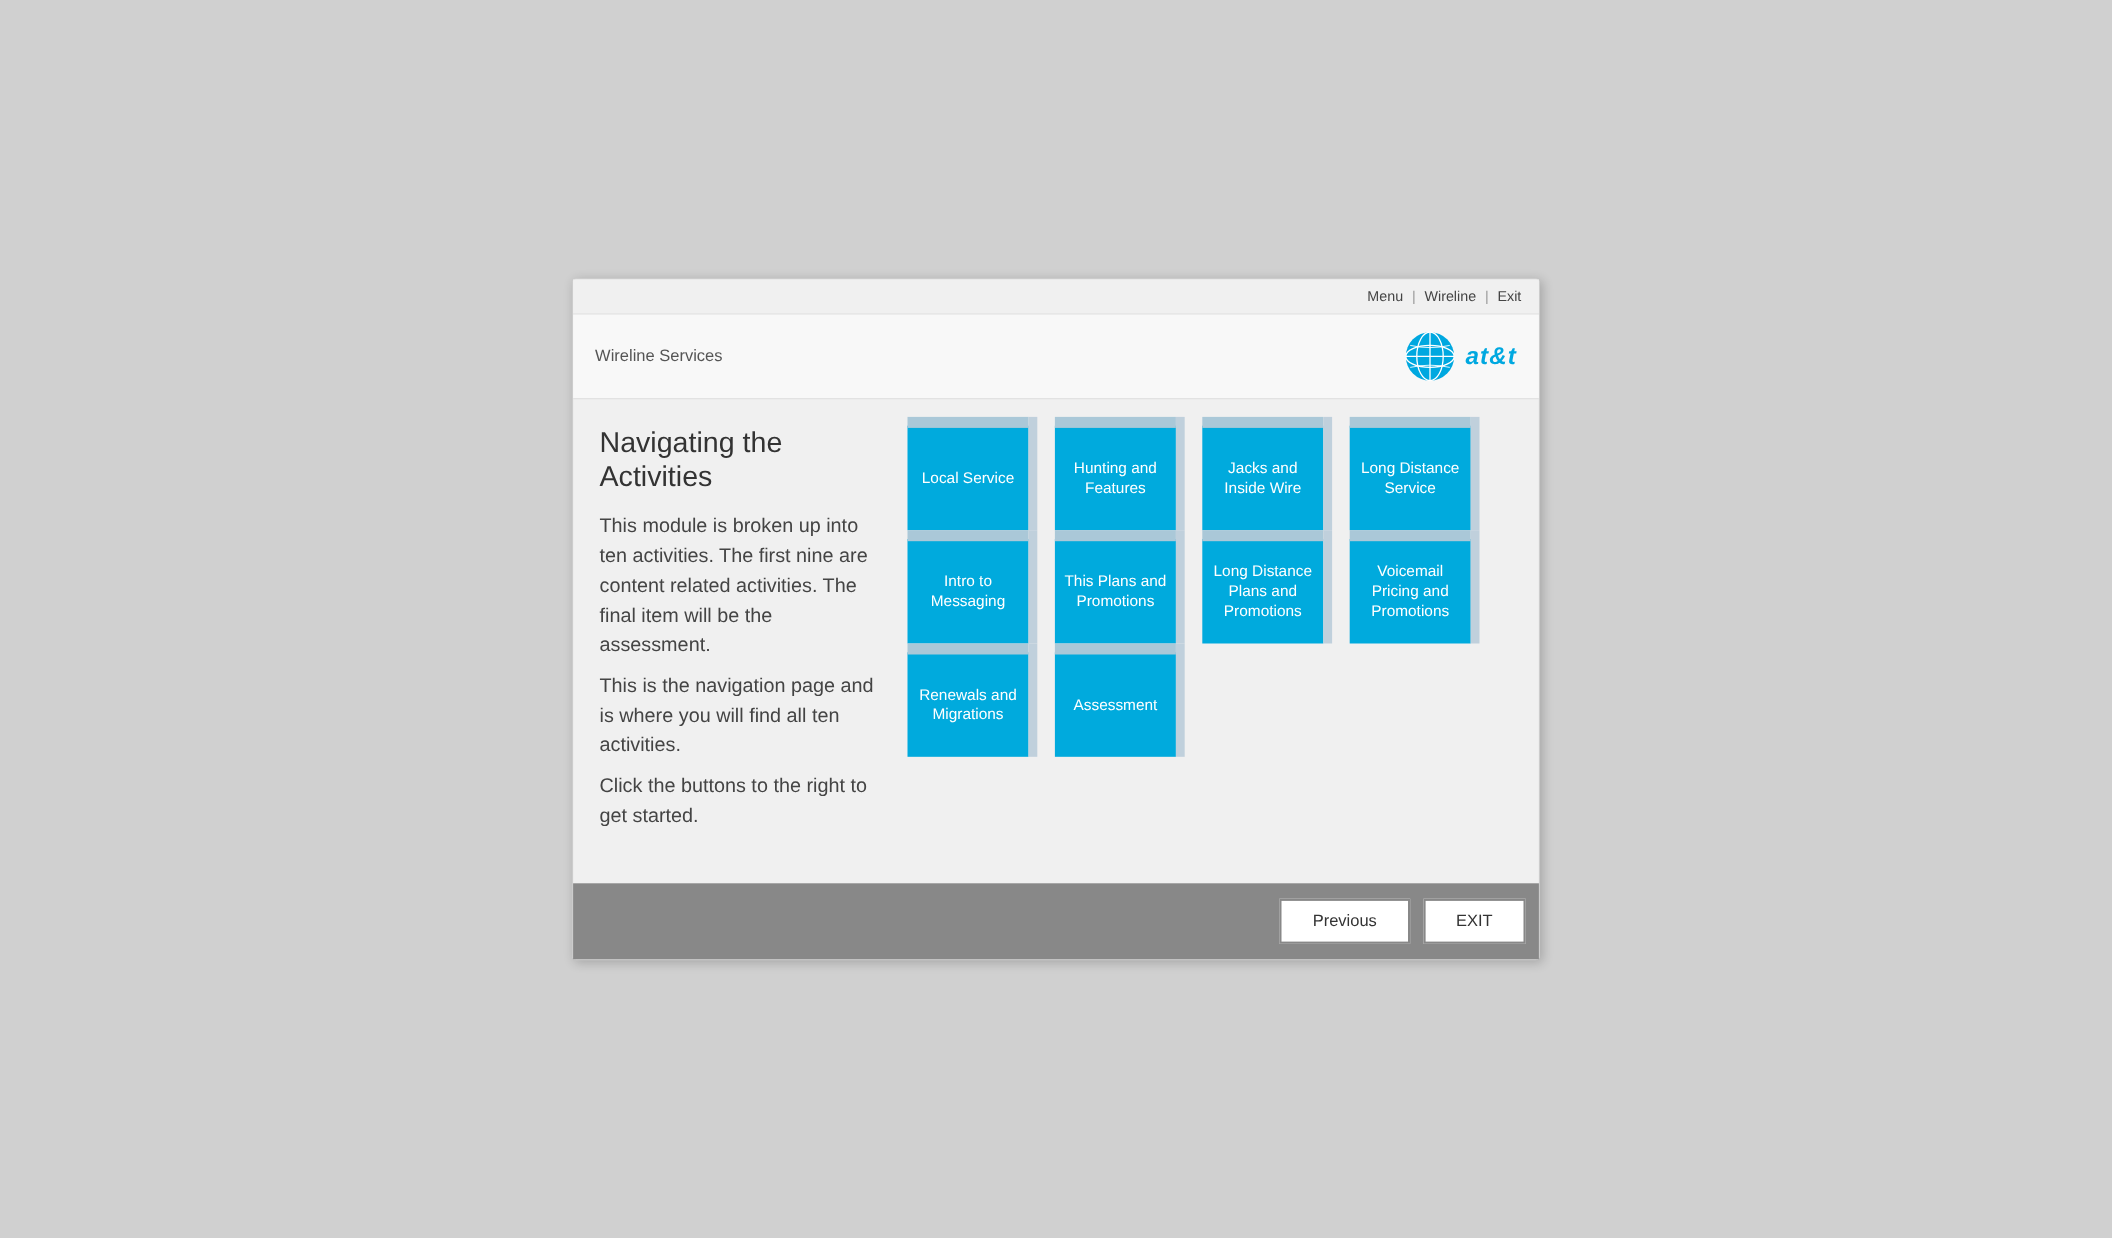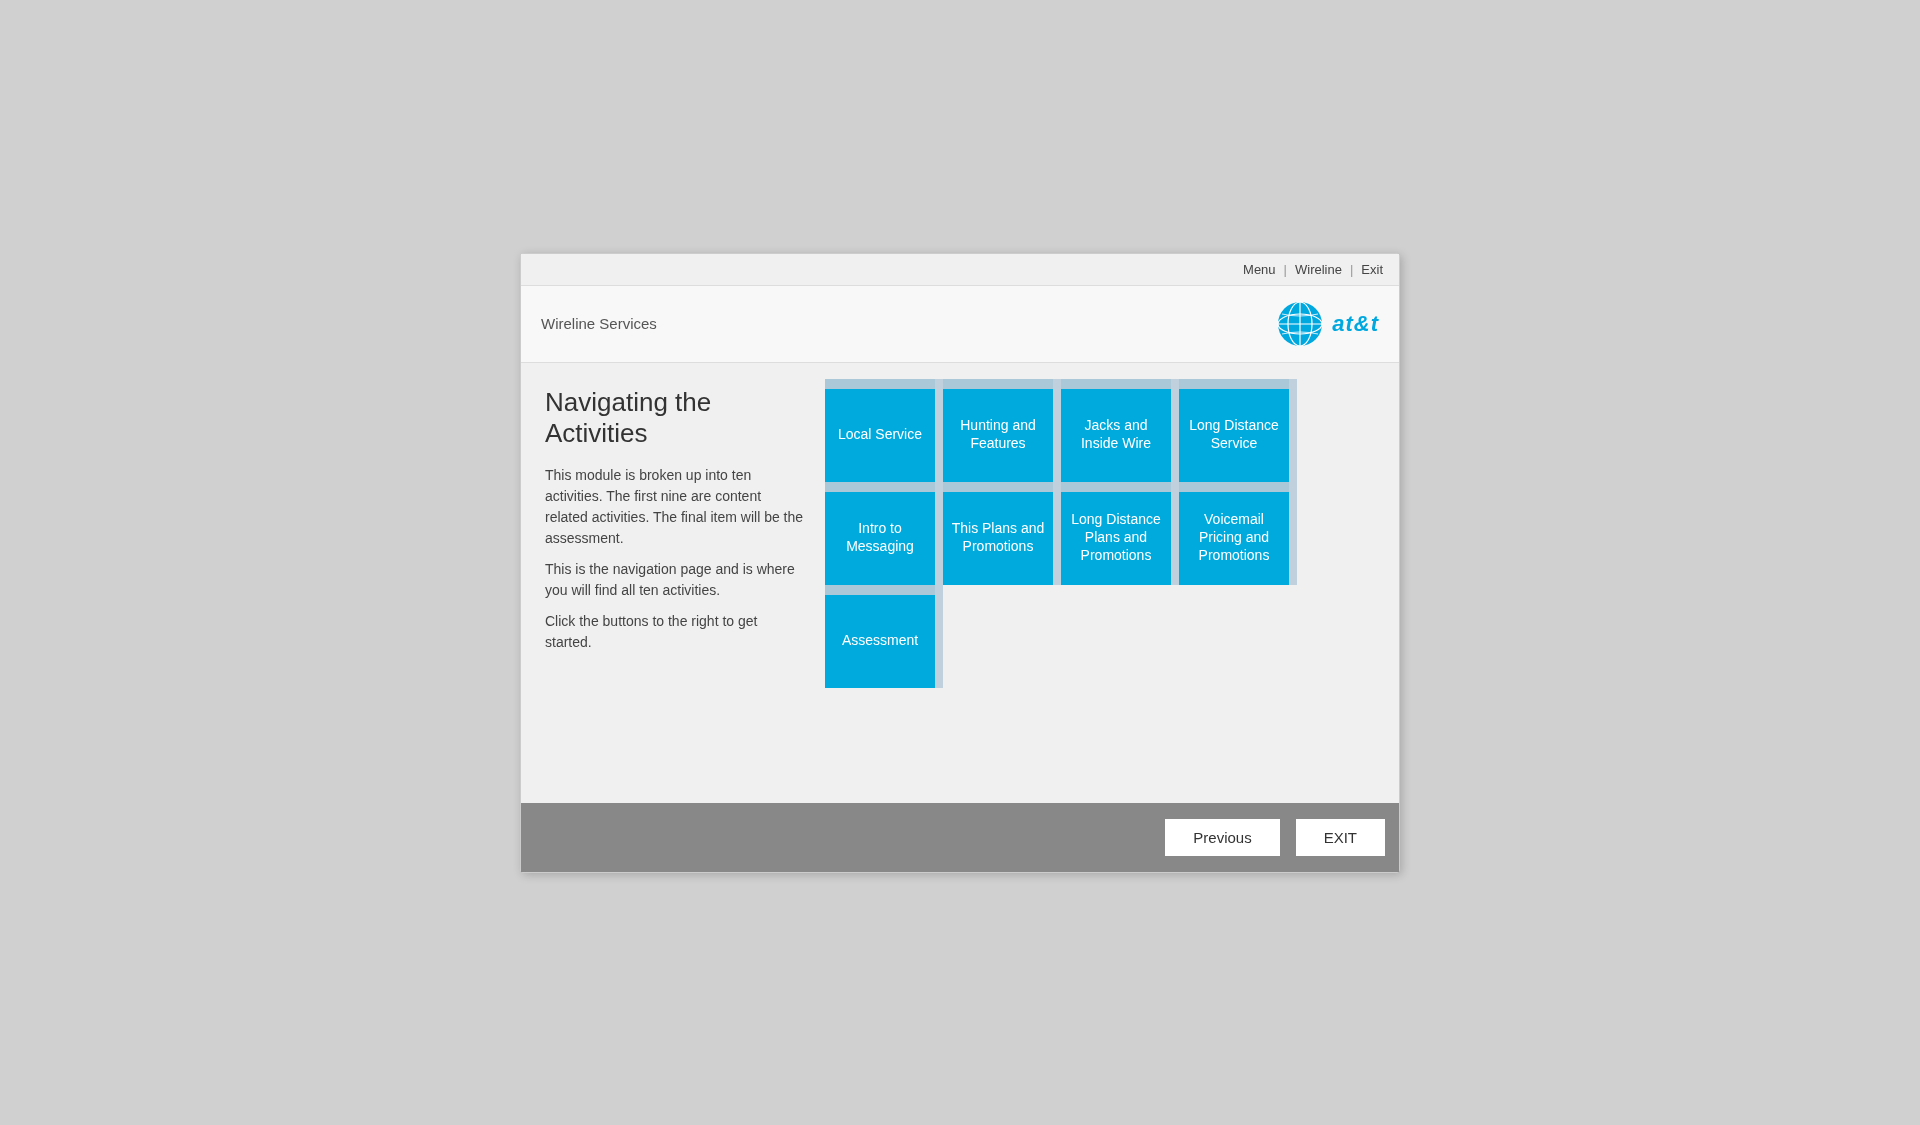--- a/index.html
+++ b/index.html
@@ -93,36 +93,36 @@
     }
 
     .page-heading {
       font-size: 26px;
       color: #333;
       font-weight: normal;
       margin-bottom: 16px;
     }
 
     .description {
-      font-size: 14px;
+      font-size: 18px;
       color: #444;
       line-height: 1.5;
       margin-bottom: 10px;
     }
 
     .right-panel {
       flex: 1;
       display: flex;
       flex-direction: column;
       gap: 8px;
     }
 
     .activity-row {
       display: flex;
-      gap: 8px;
+      gap: 24px;
     }
 
     .activity-btn {
       position: relative;
       width: 110px;
       height: 95px;
       background: #00aadd;
       color: white;
       border: none;
       cursor: pointer;
@@ -228,20 +228,21 @@
       </div>
 
       <div class="activity-row">
         <button class="activity-btn">Intro to Messaging</button>
         <button class="activity-btn">This Plans and Promotions</button>
         <button class="activity-btn">Long Distance Plans and Promotions</button>
         <button class="activity-btn">Voicemail Pricing and Promotions</button>
       </div>
 
       <div class="activity-row">
+        <button class="activity-btn">Renewals and Migrations</button>
         <button class="activity-btn">Assessment</button>
       </div>
 
     </div>
   </div>
 
   <div class="footer">
     <button class="footer-btn">Previous</button>
     <button class="footer-btn">EXIT</button>
   </div>

